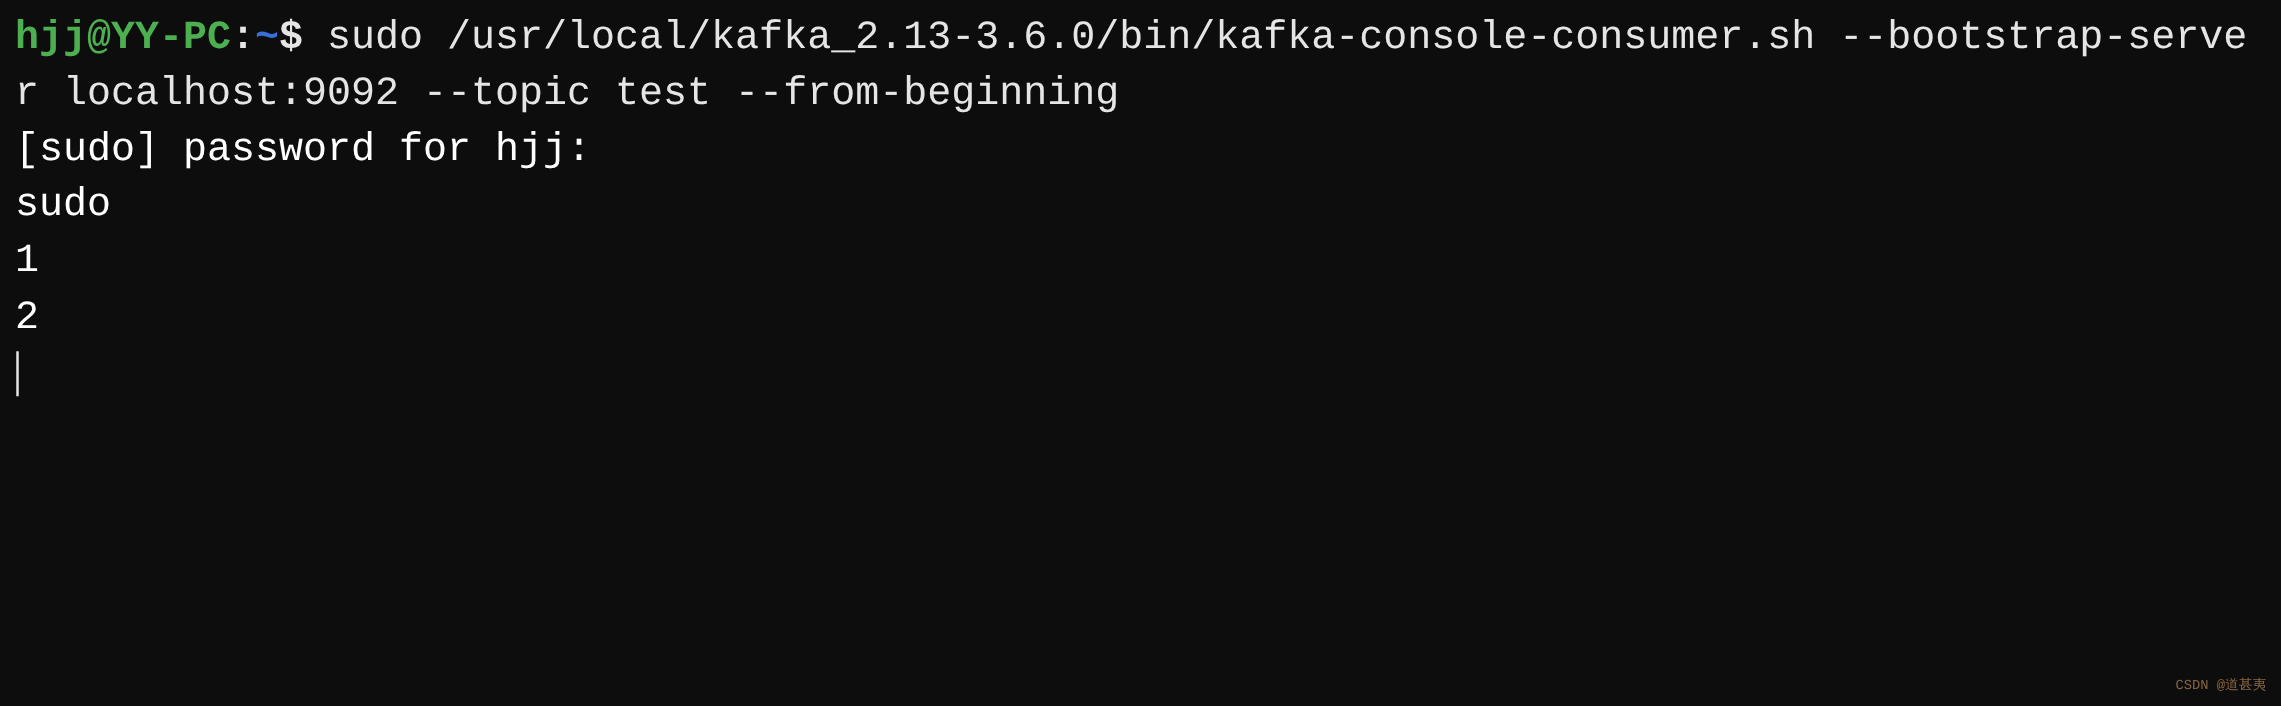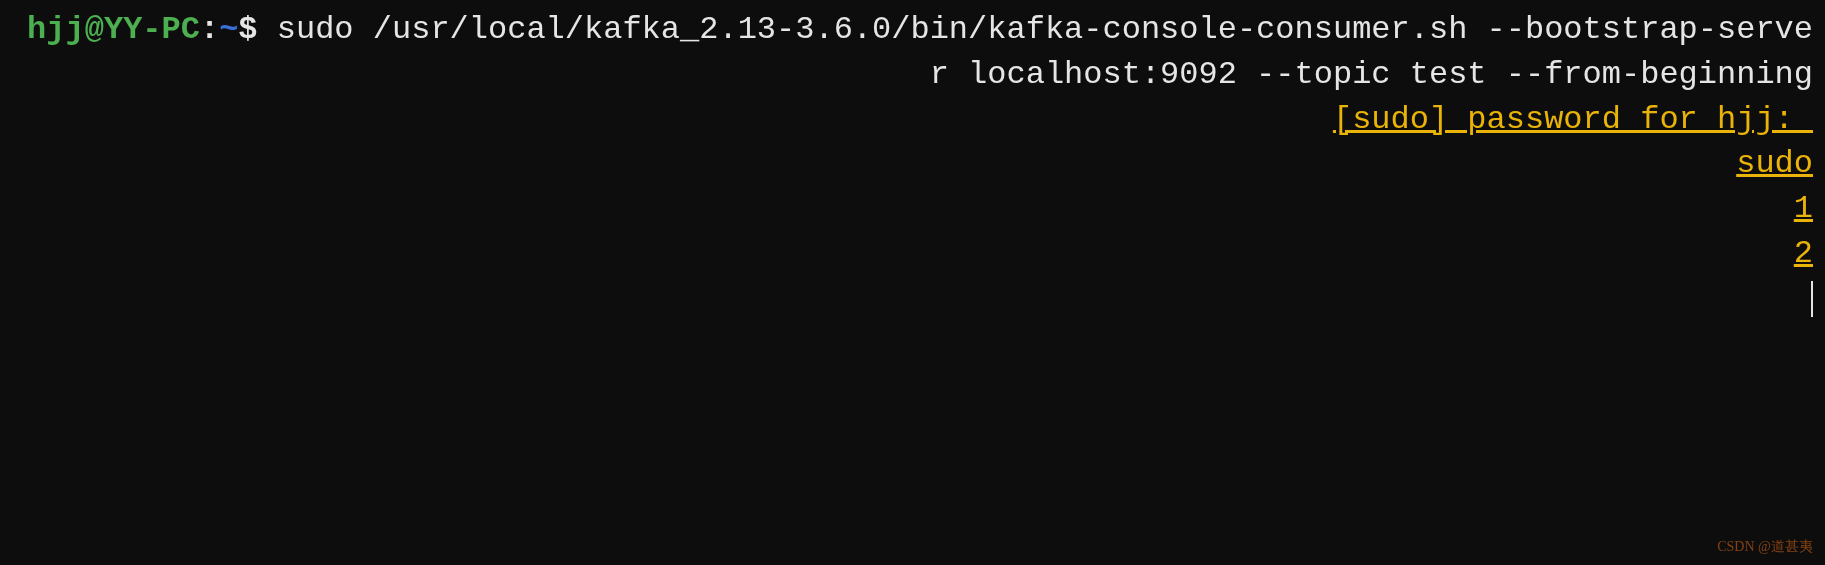--- a/index.html
+++ b/index.html
@@ -1,19 +1,18 @@
 <!DOCTYPE html>
 <html><head>
   <meta charset="utf-8">
   <style>
     * {
       margin: 0;
       padding: 0;
       box-sizing: border-box;
-      text-align: right;
     }
     body {
       background-color: #0d0d0d;
       font-family: 'Menlo', 'Monaco', 'Consolas', 'Courier New', monospace;
       font-size: 32px;
       line-height: 1.4;
       color: #e5e5e5;
       width: 1825px;
       height: 565px;
       padding: 8px 12px;
@@ -37,39 +36,38 @@
       font-weight: bold;
     }
     .prompt-dollar {
       color: #e5e5e5;
       font-weight: bold;
     }
     .command-text {
       color: #e5e5e5;
     }
     .output-text {
-      color: #eab308;
-      text-decoration: underline;
+      color: #ffffff;
     }
     .cursor {
       display: inline-block;
       width: 2px;
       height: 36px;
       background-color: #e5e5e5;
       vertical-align: text-bottom;
       margin-left: 1px;
     }
     .watermark {
       position: absolute;
       bottom: 8px;
       right: 12px;
-      font-size: 14px;
-      color: #f97316;
+      font-size: 11px;
+      color: #fdba74;
       opacity: 0.5;
-      font-family: Liberation Serif, serif;
+      font-family: Liberation Mono, monospace;
     }
   </style>
 </head>
 <body>
 
 <div class="terminal-line"><span class="prompt-user">hjj@YY-PC</span><span class="prompt-sep">:</span><span class="prompt-path">~</span><span class="prompt-dollar">$</span><span class="command-text"> </span><span class="command-text">sudo /usr/local/kafka_2.13-3.6.0/bin/kafka-console-consumer.sh --bootstrap-server localhost:9092 --topic test --from-beginning</span></div>
 <div class="terminal-line output-text">[sudo] password for hjj: </div>
 <div class="terminal-line output-text">sudo</div>
 <div class="terminal-line output-text"></div>
 <div class="terminal-line output-text">1</div>

